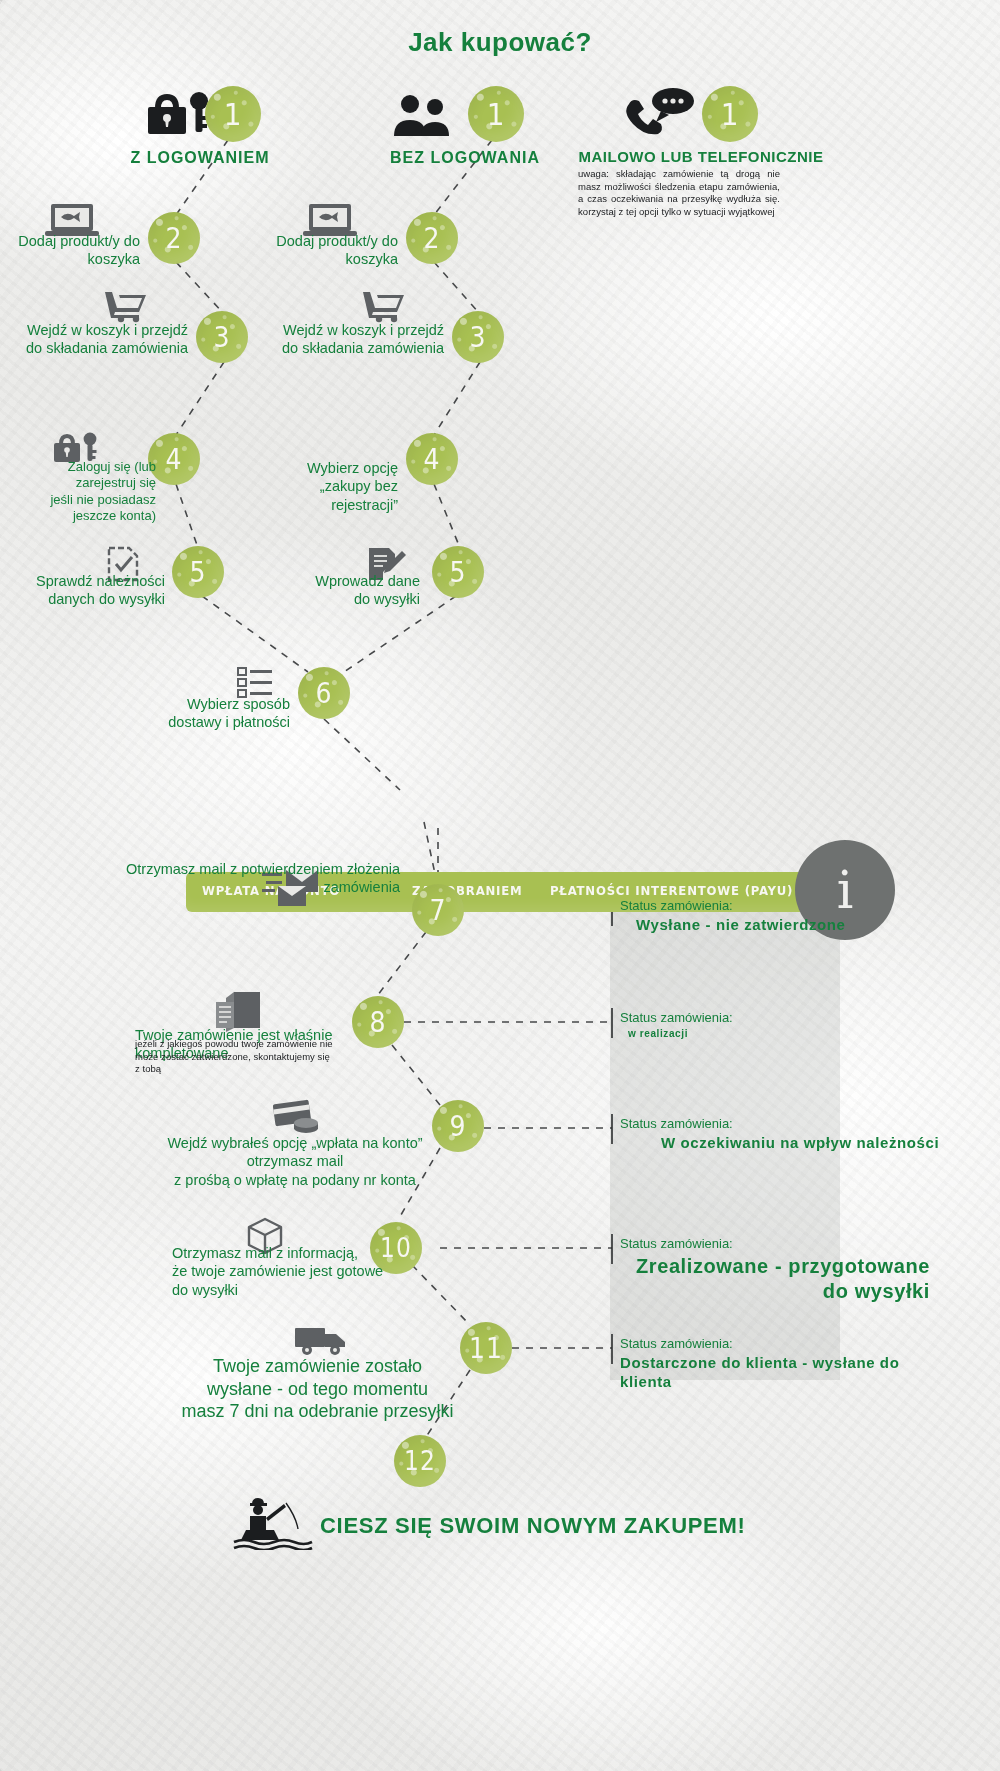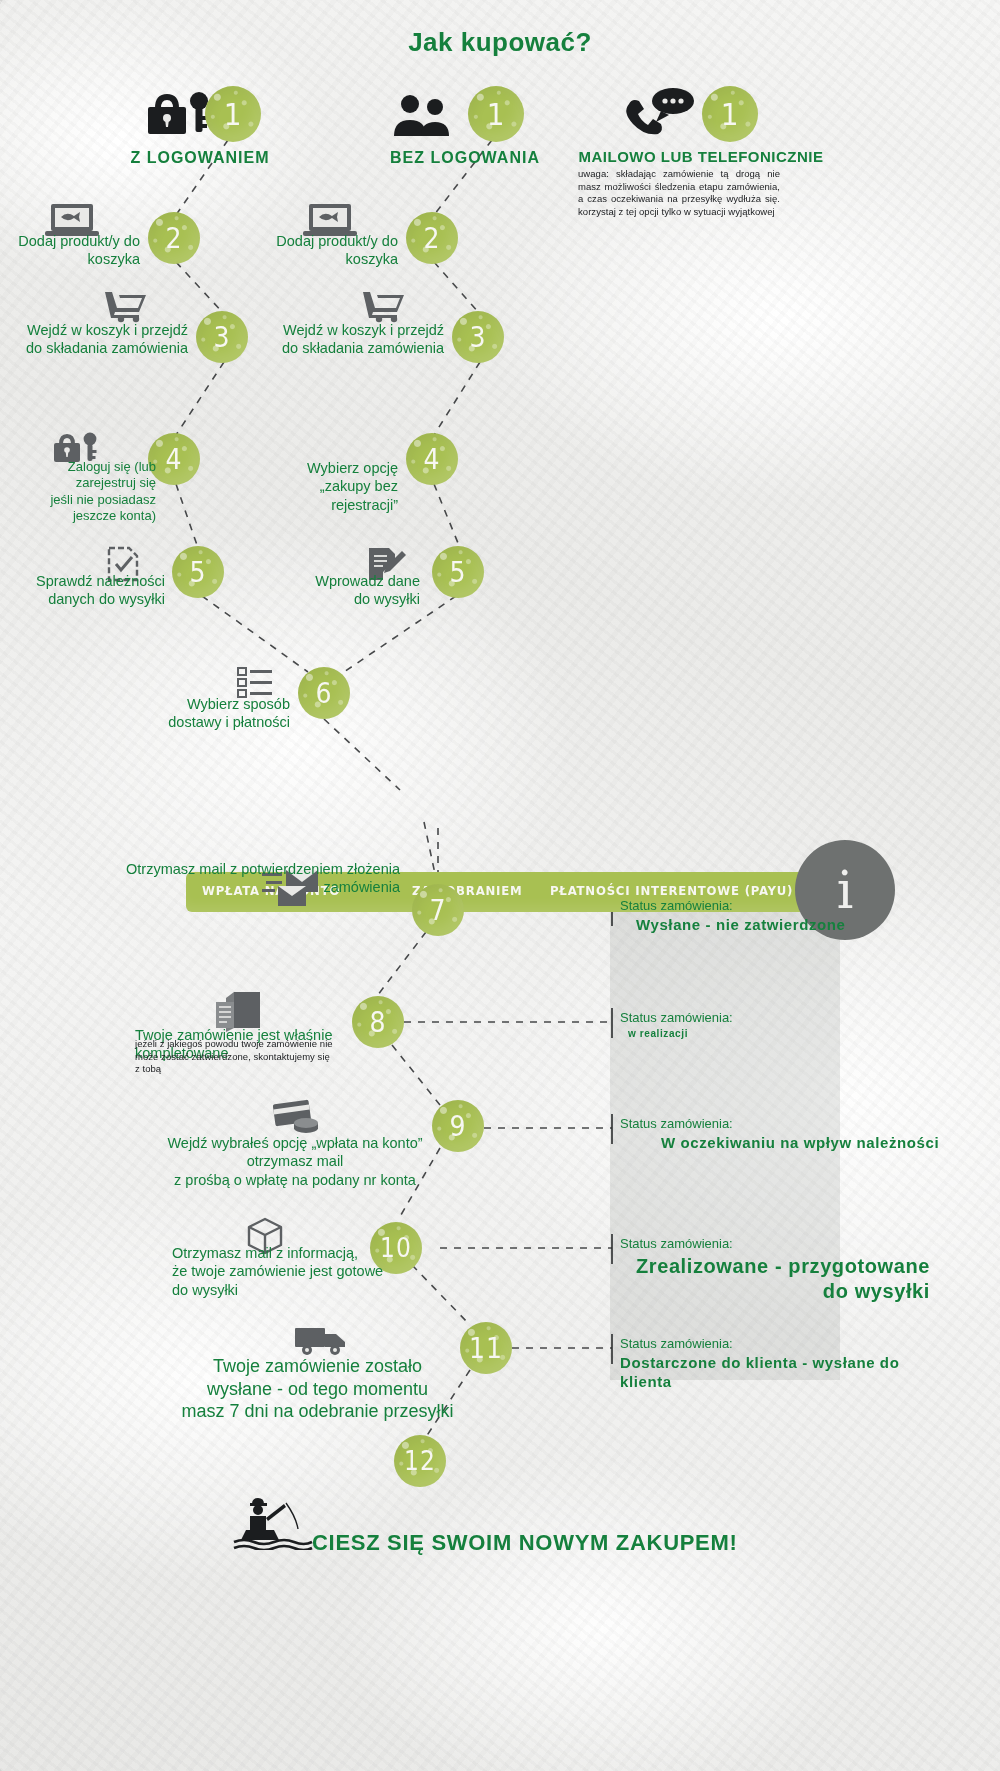--- a/index.html
+++ b/index.html
@@ -440,13 +440,13 @@
       <circle cx="26" cy="20" r="5"></circle>
       <path d="M18 26 h16 v14 h-16 z"></path>
       <path d="M34 28 l18 -14 l2 3 l-18 14 z"></path>
       <path d="M54 13 q10 14 12 26" fill="none" stroke="#1b1d1f" stroke-width="1.4"></path>
       <path d="M14 40 h28 l5 10 h-38 z"></path>
       <path d="M2 52 q10 -4 20 0 q10 4 20 0 q10 -4 20 0 q10 4 18 0" fill="none" stroke="#1b1d1f" stroke-width="2.6"></path>
       <path d="M2 58 q10 -4 20 0 q10 4 20 0 q10 -4 20 0 q10 4 18 0" fill="none" stroke="#1b1d1f" stroke-width="2.6"></path>
     </g>
   </svg>
 </div>
-<div class="label left headline" style="left:312px;top:1512px;width:500px;font-size:22px;letter-spacing:.7px;margin-top:17px;">CIESZ SIĘ SWOIM NOWYM ZAKUPEM!</div>
+<div class="label left headline" style="left:320px;top:1512px;width:500px;font-size:22px;letter-spacing:.7px;">CIESZ SIĘ SWOIM NOWYM ZAKUPEM!</div>
 
 </body></html>

